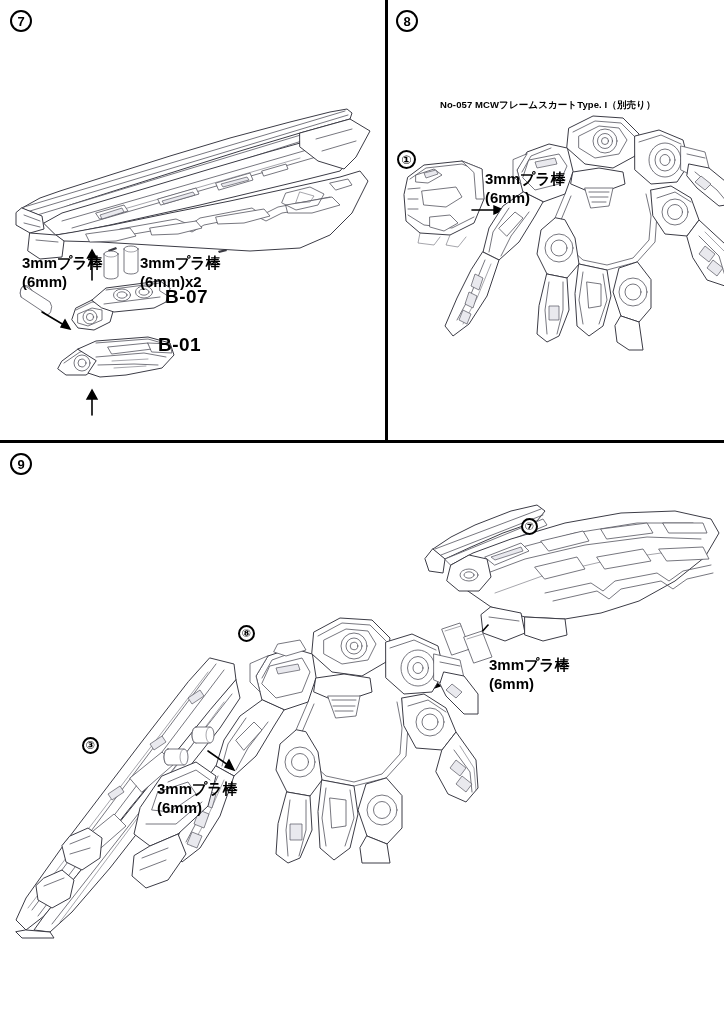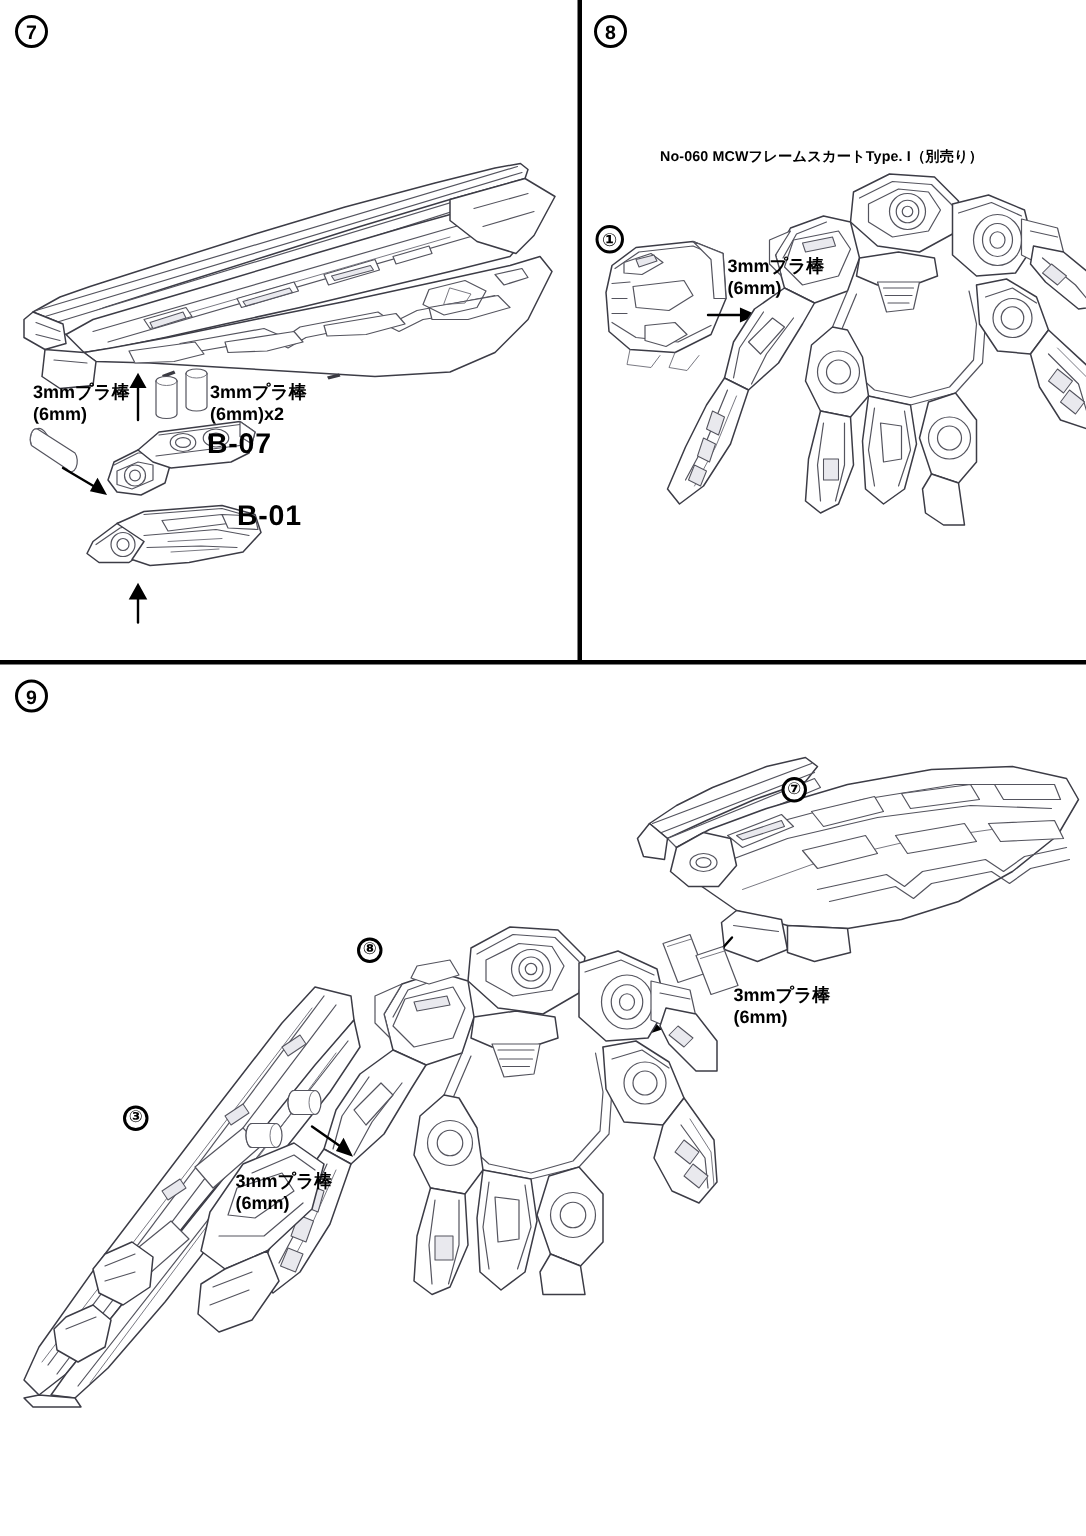--- a/index.html
+++ b/index.html
@@ -58,21 +58,21 @@
     z-index: 20;
   }
   .circnum.big   { width: 22px; height: 22px; font-size: 13px; }
   .circnum.mid   { width: 19px; height: 19px; font-size: 12px; }
   .circnum.small { width: 17px; height: 17px; font-size: 11px; }
 
   
   .label {
     position: absolute;
     font-family: "Liberation Sans", "DejaVu Sans", sans-serif;
-    font-size: 12px;
+    font-size: 15px;
     font-weight: 700;
     line-height: 1.25;
     white-space: pre;
     color: #000;
     z-index: 15;
   }
   .label.hdr {
     font-size: 9.5px;
     letter-spacing: 0.1px;
   }
@@ -211,21 +211,21 @@
       <path class="o" d="M78,22 L92,10 L146,3 L156,10 L152,24 L140,30 L100,34 L88,30 Z"></path>
       <path class="ln" d="M92,12 L146,5"></path>
       <path class="ln" d="M90,26 L146,19"></path>
       <ellipse class="o2" cx="108" cy="17" rx="8.5" ry="6"></ellipse>
       <ellipse class="ln" cx="108" cy="17" rx="5" ry="3.2"></ellipse>
       <ellipse class="o2" cx="130" cy="14" rx="8.5" ry="6"></ellipse>
       <ellipse class="ln" cx="130" cy="14" rx="5" ry="3.2"></ellipse>
       <path class="o2" d="M146,3 L156,10 L154,18 L146,13 Z"></path>
     </svg>
 
-    <div class="part-code" style="left:138px; top:286px;">B-07</div>
+    <div class="part-code" style="left:165px; top:286px;">B-07</div>
 
     <svg class="art" style="left:52px; top:335px;" width="130" height="60" viewBox="0 0 130 60">
       <path class="o" d="M10,26 L26,14 L44,10 L52,14 L48,30 L34,40 L14,40 L6,34 Z"></path>
       <path class="ln" d="M12,28 L28,17 L46,13"></path>
       <circle class="o2" cx="30" cy="28" r="8"></circle>
       <circle class="ln" cx="30" cy="28" r="4"></circle>
 
       <path class="o" d="M26,14 L44,6 L96,2 L118,8 L122,20 L110,33 L74,40 L48,42 L36,38 L44,26 Z"></path>
       <path class="ln" d="M44,8 L96,4 L117,10"></path>
       <path class="ln" d="M44,22 L92,18 L114,22"></path>
@@ -241,21 +241,21 @@
     <svg class="art" style="left:82px; top:388px;" width="24" height="28" viewBox="0 0 24 28">
       <path class="arwt" d="M10,27 L10,9"></path>
       <path class="arw" d="M10,2 L5,11 L15,11 Z"></path>
     </svg>
   </div>
 
   <div class="panel" style="left:388px; top:0; width:336px; height:440px;">
 
     <div class="circnum big" style="left:8px; top:10px;">8</div>
 
-    <div class="label hdr" style="left:52px; top:99px;">No-060 MCWフレームスカートType. I（別売り）</div>
+    <div class="label hdr" style="left:52px; top:99px;">No-057 MCWフレームスカートType. I（別売り）</div>
 
     <div class="circnum mid" style="left:9px; top:150px;">①</div>
 
     <svg class="art" style="left:12px; top:155px;" width="125" height="95" viewBox="0 0 125 95">
 
       <path class="o" d="M8,22 L24,10 L62,6 L82,14 L84,44 L74,68 L50,80 L20,78 L6,66 L4,40 Z"></path>
       <path class="ln" d="M10,24 L26,13 L62,9 L81,17"></path>
       <path class="ln" d="M8,60 L24,70 L52,73 L74,62"></path>
       <path class="o2" d="M16,20 L34,14 L42,20 L28,28 L16,27 Z"></path>
       <path class="sh" d="M24,18 L36,15 L38,19 L26,23 Z"></path>

